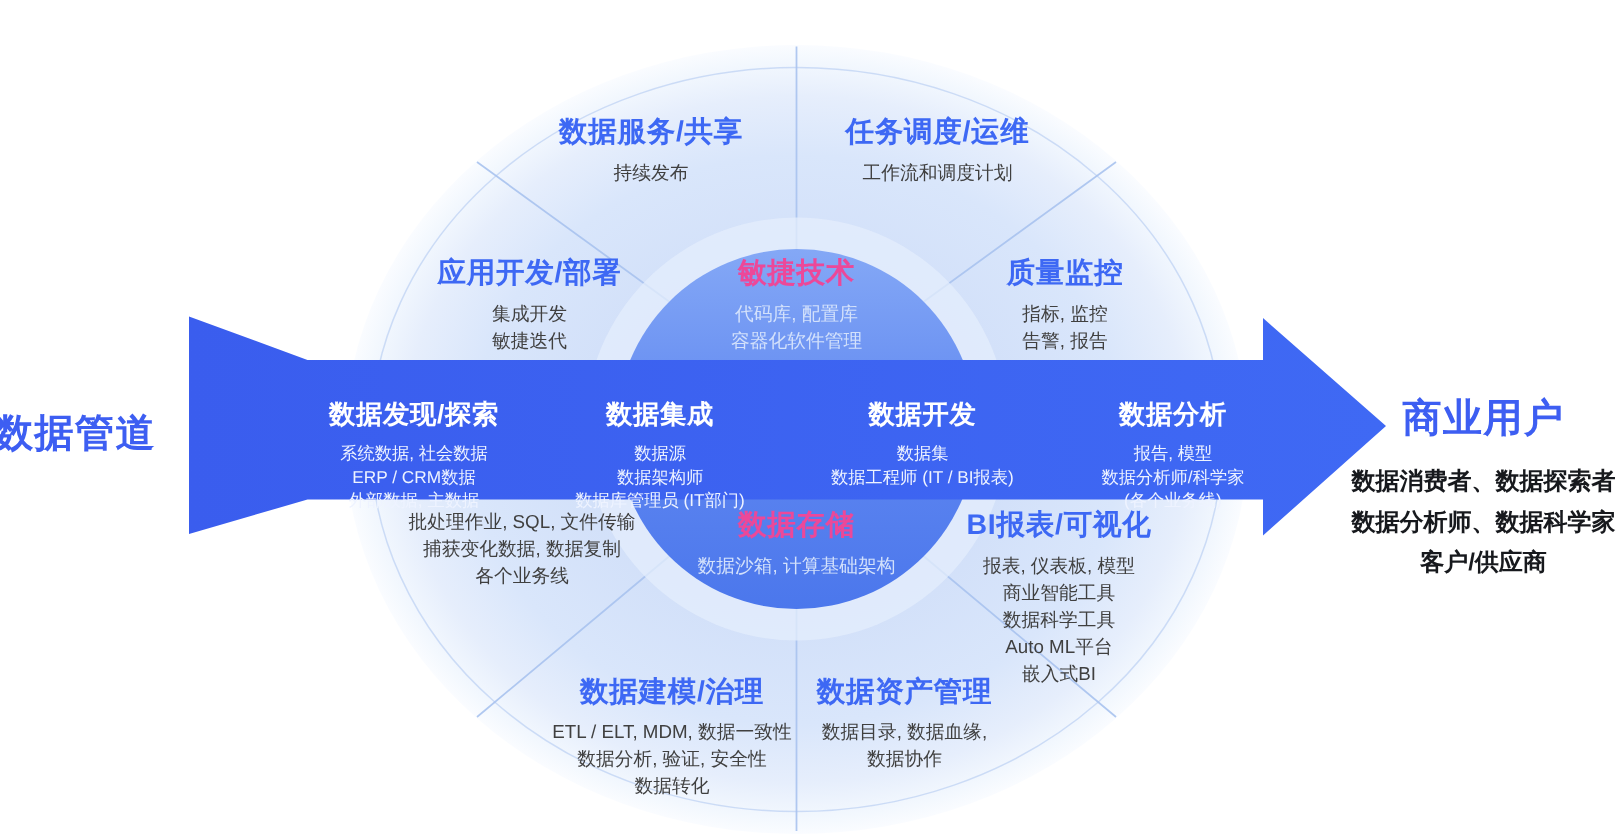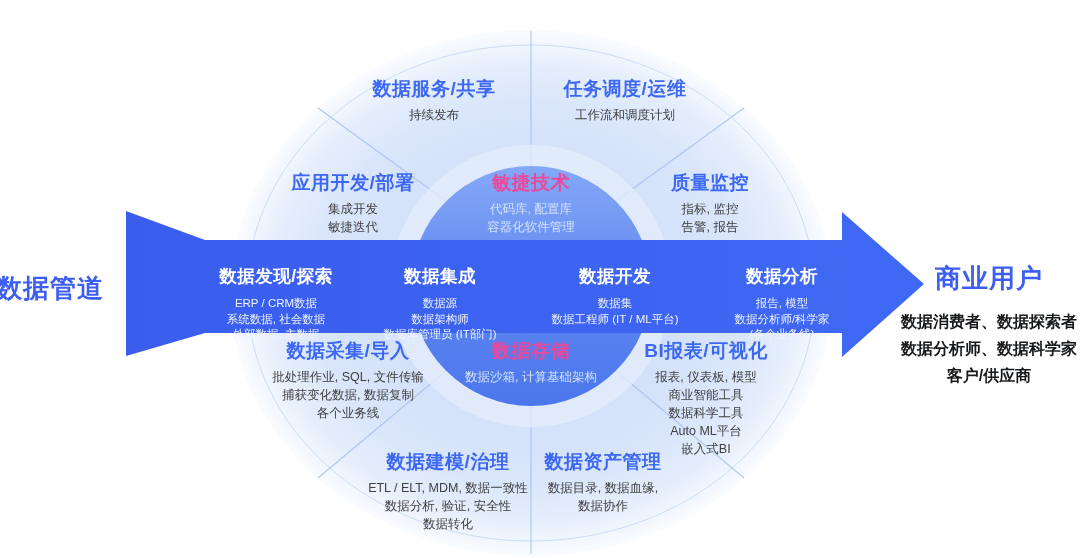--- a/index.html
+++ b/index.html
@@ -74,34 +74,34 @@
 
   <div class="abs" id="business-users">
     <div class="t">商业用户</div>
     <div class="l">数据消费者、数据探索者</div>
     <div class="l">数据分析师、数据科学家</div>
     <div class="l">客户/供应商</div>
   </div>
 
   <div class="band-sec" style="left:166px;top:253px;">
     <div class="t">数据发现/探索</div>
+    <div class="l">系统数据, 社会数据</div>
     <div class="l">ERP / CRM数据</div>
-    <div class="l">系统数据, 社会数据</div>
     <div class="l">外部数据, 主数据</div>
   </div>
   <div class="band-sec" style="left:330px;top:253px;">
     <div class="t">数据集成</div>
     <div class="l">数据源</div>
     <div class="l">数据架构师</div>
     <div class="l">数据库管理员 (IT部门)</div>
   </div>
   <div class="band-sec" style="left:505px;top:253px;">
     <div class="t">数据开发</div>
     <div class="l">数据集</div>
-    <div class="l">数据工程师 (IT / ML平台)</div>
+    <div class="l">数据工程师 (IT / BI报表)</div>
   </div>
   <div class="band-sec" style="left:672px;top:253px;">
     <div class="t">数据分析</div>
     <div class="l">报告, 模型</div>
     <div class="l">数据分析师/科学家</div>
     <div class="l">(各个业务线)</div>
   </div>
 
   <div class="seg" style="left:324px;top:77px;width:220px;">
     <div class="t">数据服务/共享</div>
@@ -126,21 +126,20 @@
     <div class="t">敏捷技术</div>
     <div class="l">代码库, 配置库</div>
     <div class="l">容器化软件管理</div>
   </div>
   <div class="seg inner" style="left:416px;top:339px;width:230px;">
     <div class="t">数据存储</div>
     <div class="l">数据沙箱, 计算基础架构</div>
   </div>
 
   <div class="seg" style="left:233px;top:339px;width:230px;">
-    <div class="t">数据采集/导入</div>
     <div class="l">批处理作业, SQL, 文件传输</div>
     <div class="l">捕获变化数据, 数据复制</div>
     <div class="l">各个业务线</div>
   </div>
   <div class="seg" style="left:596px;top:339px;width:220px;">
     <div class="t">BI报表/可视化</div>
     <div class="l">报表, 仪表板, 模型</div>
     <div class="l">商业智能工具</div>
     <div class="l">数据科学工具</div>
     <div class="l">Auto ML平台</div>

